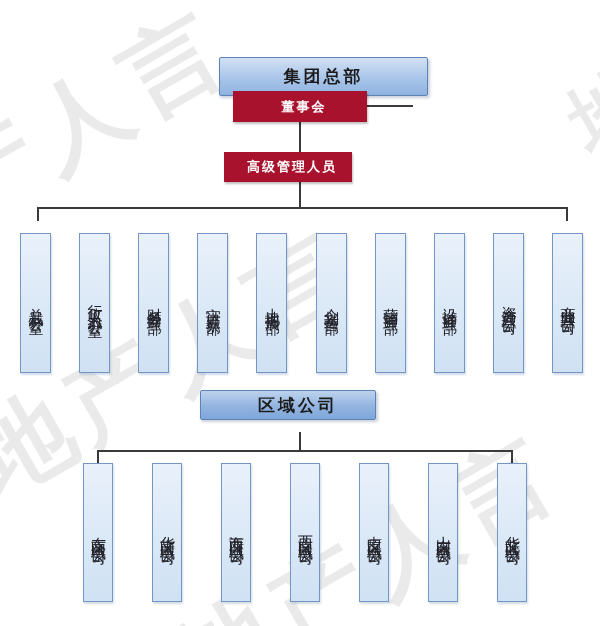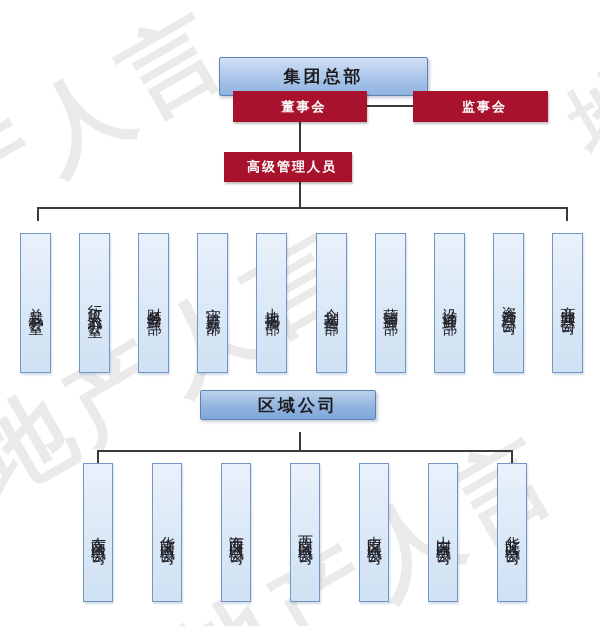--- a/index.html
+++ b/index.html
@@ -64,21 +64,20 @@
 <div class="canvas">
 
   <div class="wm wm1">地产人言</div>
   <div class="wm wm2">地产人言</div>
   <div class="wm wm3">地产人言</div>
   <div class="wm wm4">地产人言</div>
 
   <div class="node blue-node" style="left:219px; top:34px; width:209px; height:39px;margin-top:23px;">集团总部</div>
 
   <div class="node red-node" style="left:233px; top:91px; width:134px; height:31px;">董事会</div>
-  <div class="node red-node" style="left:413px; top:91px; width:135px; height:31px;">监事会</div>
   <div class="line" style="left:367px; top:105px; width:46px; height:1.5px;"></div>
 
   <div class="line" style="left:299px; top:122px; width:1.5px; height:30px;"></div>
   <div class="node red-node" style="left:224px; top:152px; width:128px; height:30px;">高级管理人员</div>
 
   <div class="line" style="left:299px; top:182px; width:1.5px; height:26px;"></div>
   <div class="line" style="left:37px; top:207px; width:530px; height:1.5px;"></div>
   <div class="line" style="left:37px; top:207px; width:1.5px; height:14px;"></div>
   <div class="line" style="left:566px; top:207px; width:1.5px; height:14px;"></div>
 

